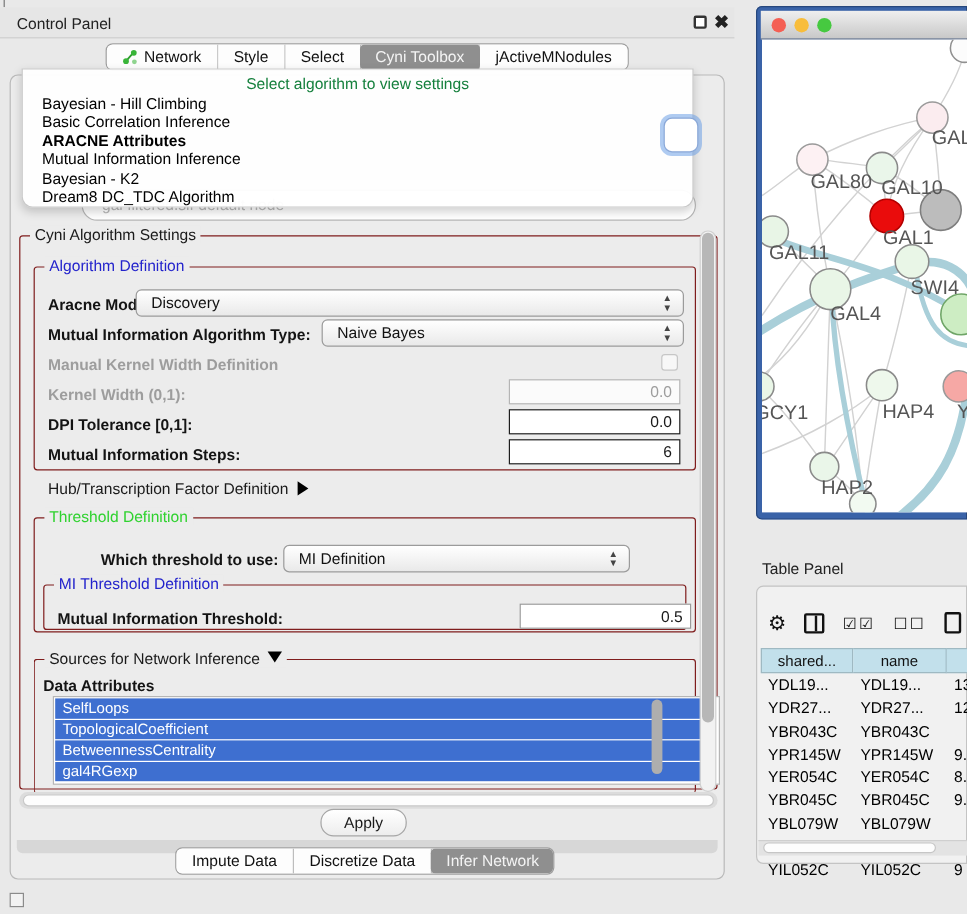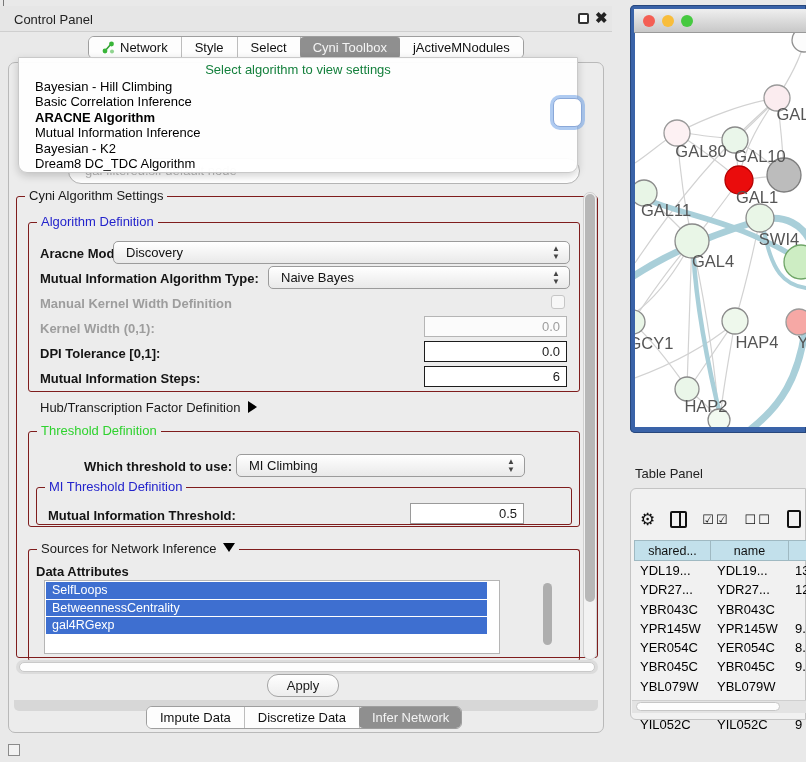--- a/index.html
+++ b/index.html
@@ -128,21 +128,21 @@
 
 <div class="abs main-panel"></div>
 
 <div class="abs ghost-combo">gal filtered.sif default node</div>
 
 <div class="abs popup">
   <div class="ph">Select algorithm to view settings</div>
   <div id="popup-items">
       <div class="item">Bayesian - Hill Climbing</div>
       <div class="item">Basic Correlation Inference</div>
-      <div class="item sel">ARACNE Algorithm</div>
+      <div class="item sel">ARACNE Attributes</div>
       <div class="item">Mutual Information Inference</div>
       <div class="item">Bayesian - K2</div>
       <div class="item">Dream8 DC_TDC Algorithm</div>
     </div>
 </div>
 <div class="abs focus-btn"></div>
 
 <div class="fs" style="left:16px; top:196px; width:582px; height:462px;">
   <div class="legend">Cyni Algorithm Settings</div>
 </div>
@@ -171,35 +171,36 @@
 
 <div class="abs" style="left:40px; top:400px; font-size:13px;">
   <span>Hub/Transcription Factor Definition</span><span class="tri-r"></span>
 </div>
 
 <div class="fs" style="left:28px; top:431px; width:552px; height:96px;">
   <div class="legend leg-green">Threshold Definition</div>
 </div>
 <div class="lbl" style="left:84px; top:459px;">Which threshold to use:</div>
 <div class="combo" style="left:236px; top:454px; width:289px;">
-  <span>MI Climbing</span>
+  <span>MI Definition</span>
   <span class="arrows">▲<br>▼</span>
 </div>
 <div class="fs" style="left:36px; top:487px; width:536px; height:38px;">
   <div class="legend leg-blue">MI Threshold Definition</div>
 </div>
 <div class="lbl" style="left:48px; top:508px;">Mutual Information Threshold:</div>
-<div class="tfield lite" style="left:410px; top:503px; width:114px;">0.5</div>
+<div class="tfield lite" style="left:433px; top:503px; width:143px;">0.5</div>
 
 <div class="fs" style="left:28px; top:549px; width:552px; height:112px; border-bottom:none;">
   <div class="legend"><span>Sources for Network Inference</span><span class="tri-d"></span></div>
 </div>
 <div class="lbl" style="left:36px; top:564px;">Data Attributes</div>
-<div class="attr-list" style="left:44px; top:580px; width:456px; height:74px;" id="attr-list">
+<div class="attr-list" style="left:44px; top:580px; width:556px; height:74px;" id="attr-list">
     <div class="row">SelfLoops</div>
+    <div class="row">TopologicalCoefficient</div>
     <div class="row">BetweennessCentrality</div>
     <div class="row">gal4RGexp</div>
   </div>
 <div class="list-sb" style="left:543px; top:583px; height:62px;"></div>
 
 <div class="abs vscroll-track"></div>
 <div class="abs vscroll-thumb"></div>
 <div class="abs hscroll-track"></div>
 <div class="abs hscroll-thumb"></div>
 <div class="abs bottom-strip"></div>

